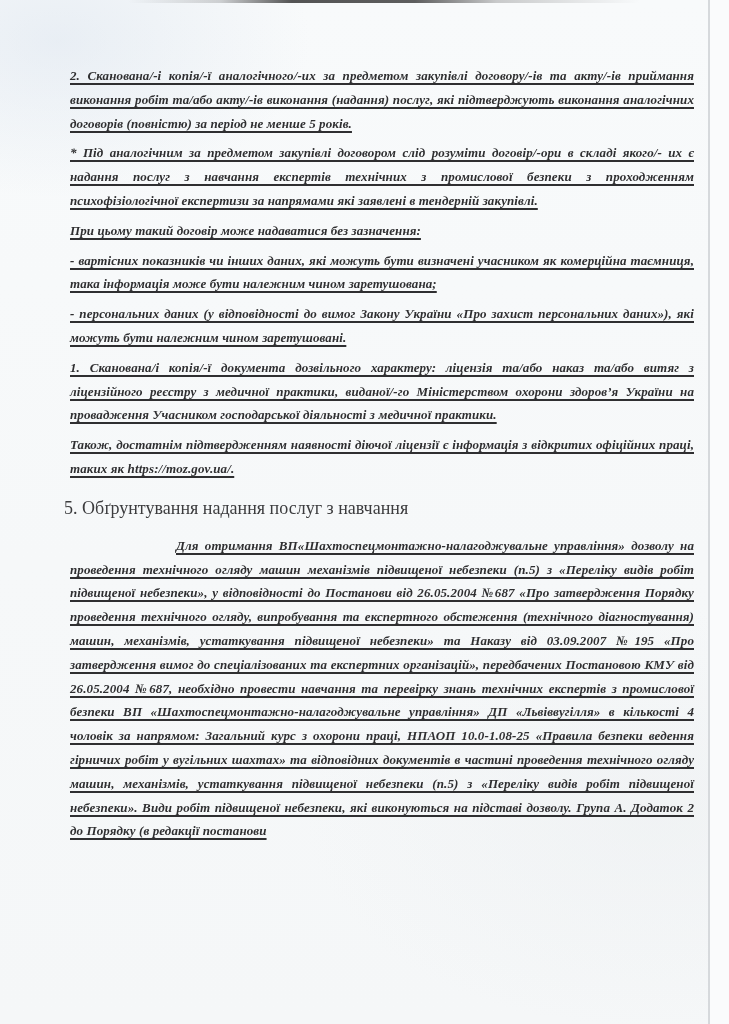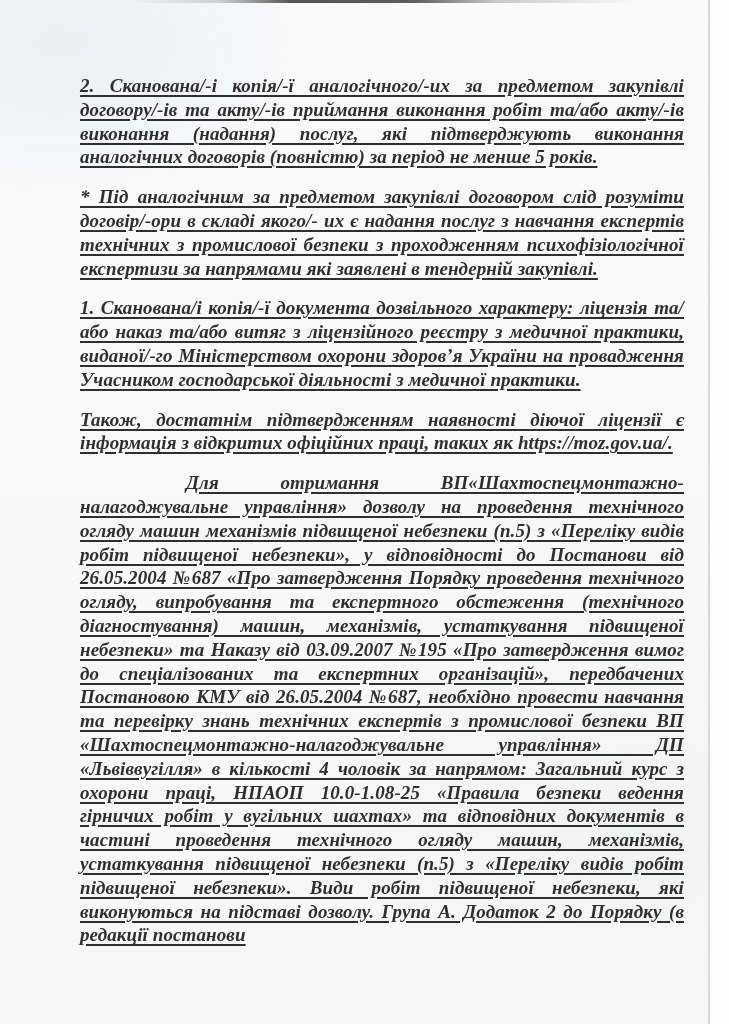--- a/index.html
+++ b/index.html
@@ -55,22 +55,22 @@
     background: #fafbfc;
   }
   .content {
     position: absolute;
     left: 64px;
     top: 58px;
     width: 636px;
     color: #2f2f31;
   }
   p.em {
-    margin: 16px;
-    font-size: 19px;
+    margin: 6px;
+    font-size: 13px;
     line-height: 23.8px;
     font-weight: bold;
     font-style: italic;
     text-align: justify;
     text-decoration: underline;
     text-decoration-thickness: 1.5px;
     text-underline-offset: 3px;
     letter-spacing: 0.1px;
   }
   p.heading {
@@ -92,18 +92,22 @@
 
 <div class="page">
 
   <div class="artifact-top-edge"></div>
   <div class="artifact-right-margin"></div>
   <div class="artifact-page-edge"></div>
 
   <main class="content">
     <p class="em">2. Сканована/-і копія/-ї аналогічного/-их за предметом закупівлі договору/-ів та акту/-ів приймання виконання робіт та/або акту/-ів виконання (надання) послуг, які підтверджують виконання аналогічних договорів (повністю) за період не менше 5 років.</p>
     <p class="em">* Під аналогічним за предметом закупівлі договором слід розуміти договір/-ори в складі якого/- их є надання послуг з навчання експертів технічних з промислової безпеки з проходженням психофізіологічної експертизи за напрямами які заявлені в тендерній закупівлі.</p>
+    <p class="em">При цьому такий договір може надаватися без зазначення:</p>
+    <p class="em">- вартісних показників чи інших даних, які можуть бути визначені учасником як комерційна таємниця, така інформація може бути належним чином заретушована;</p>
+    <p class="em">- персональних даних (у відповідності до вимог Закону України «Про захист персональних даних»), які можуть бути належним чином заретушовані.</p>
     <p class="em">1. Сканована/і копія/-ї документа дозвільного характеру: ліцензія та/або наказ та/або витяг з ліцензійного реєстру з медичної практики, виданої/-го Міністерством охорони здоров’я України на провадження Учасником господарської діяльності з медичної практики.</p>
     <p class="em">Також, достатнім підтвердженням наявності діючої ліцензії є інформація з відкритих офіційних праці, таких як https://moz.gov.ua/.</p>
+    <p class="heading">5. Обґрунтування надання послуг з навчання</p>
     <p class="em justification">Для отримання ВП«Шахтоспецмонтажно-налагоджувальне управління» дозволу на проведення технічного огляду машин механізмів підвищеної небезпеки (п.5) з «Переліку видів робіт підвищеної небезпеки», у відповідності до Постанови від 26.05.2004 №687 «Про затвердження Порядку проведення технічного огляду, випробування та експертного обстеження (технічного діагностування) машин, механізмів, устаткування підвищеної небезпеки» та Наказу від 03.09.2007 №195 «Про затвердження вимог до спеціалізованих та експертних організацій», передбачених Постановою КМУ від 26.05.2004 №687, необхідно провести навчання та перевірку знань технічних експертів з промислової безпеки ВП «Шахтоспецмонтажно-налагоджувальне управління» ДП «Львіввугілля» в кількості 4 чоловік за напрямом: Загальний курс з охорони праці, НПАОП 10.0-1.08-25 «Правила безпеки ведення гірничих робіт у вугільних шахтах» та відповідних документів в частині проведення технічного огляду машин, механізмів, устаткування підвищеної небезпеки (п.5) з «Переліку видів робіт підвищеної небезпеки». Види робіт підвищеної небезпеки, які виконуються на підставі дозволу.  Група А. Додаток 2 до Порядку (в редакції постанови</p>
   </main>
 
 </div>
 
 </body></html>

